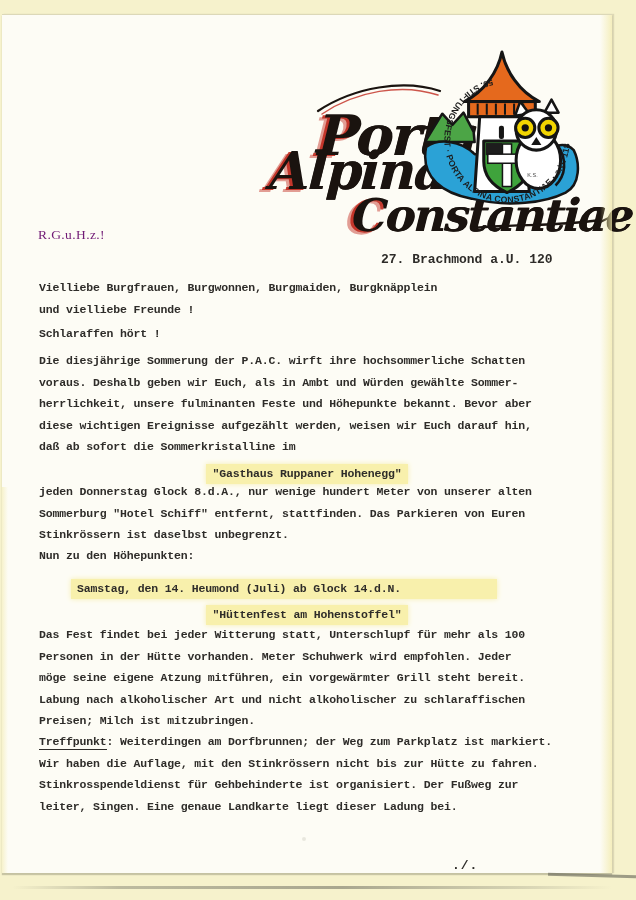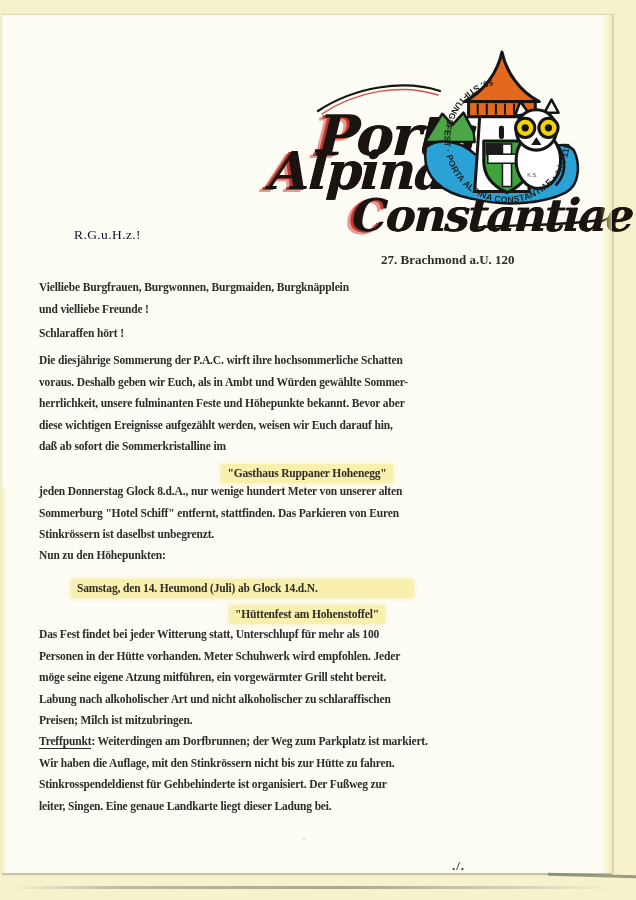--- a/index.html
+++ b/index.html
@@ -27,23 +27,23 @@
   .flourish-top { position:absolute; left:312px; top:66px; }
   .swash       { position:absolute; left:468px; top:196px; }
 
   
   .stamp { position:absolute; left:414px; top:34px; width:182px; height:182px; }
   .ring-text { font-family:"Liberation Sans", sans-serif; font-size:8.6px; font-weight:bold;
                letter-spacing:.25px; fill:#1c1c1c; }
   .stamp-initials { font-family:"Liberation Sans", sans-serif; font-size:5.5px; fill:#4a4a4a; }
 
   
-  .mono  { font-family:Liberation Serif, serif; font-weight:bold; color:#2e2c29; }
+  .mono  { font-family:Liberation Mono, monospace; font-weight:bold; color:#2e2c29; }
   .rg    { position:absolute; left:36px; top:212px; font-family:"Liberation Serif", serif;
-           font-size:13.5px; color:#0f172a; letter-spacing:.4px;margin-left:36px; }
+           font-size:13.5px; color:#701a75; letter-spacing:.4px; }
   .date  { position:absolute; left:379px; top:237px; font-size:13px; }
   .block { position:absolute; left:37px; font-size:11.5px; line-height:21.5px; letter-spacing:-.15px; }
   .center{ left:0; width:610px; text-align:center; }
   .tline { white-space:pre; }
   .hl    { background:#f8f0ac; padding:3px 6px 4px; box-shadow:0 0 5px #f6eeae; }
   .hl-wide { padding-right:96px;margin-left:32px; }
   .u-label { border-bottom:1.5px solid #2e2c29; padding-bottom:1px; }
   .footer-mark { position:absolute; left:450px; top:843px; font-size:13px; letter-spacing:1px; }
 
   

